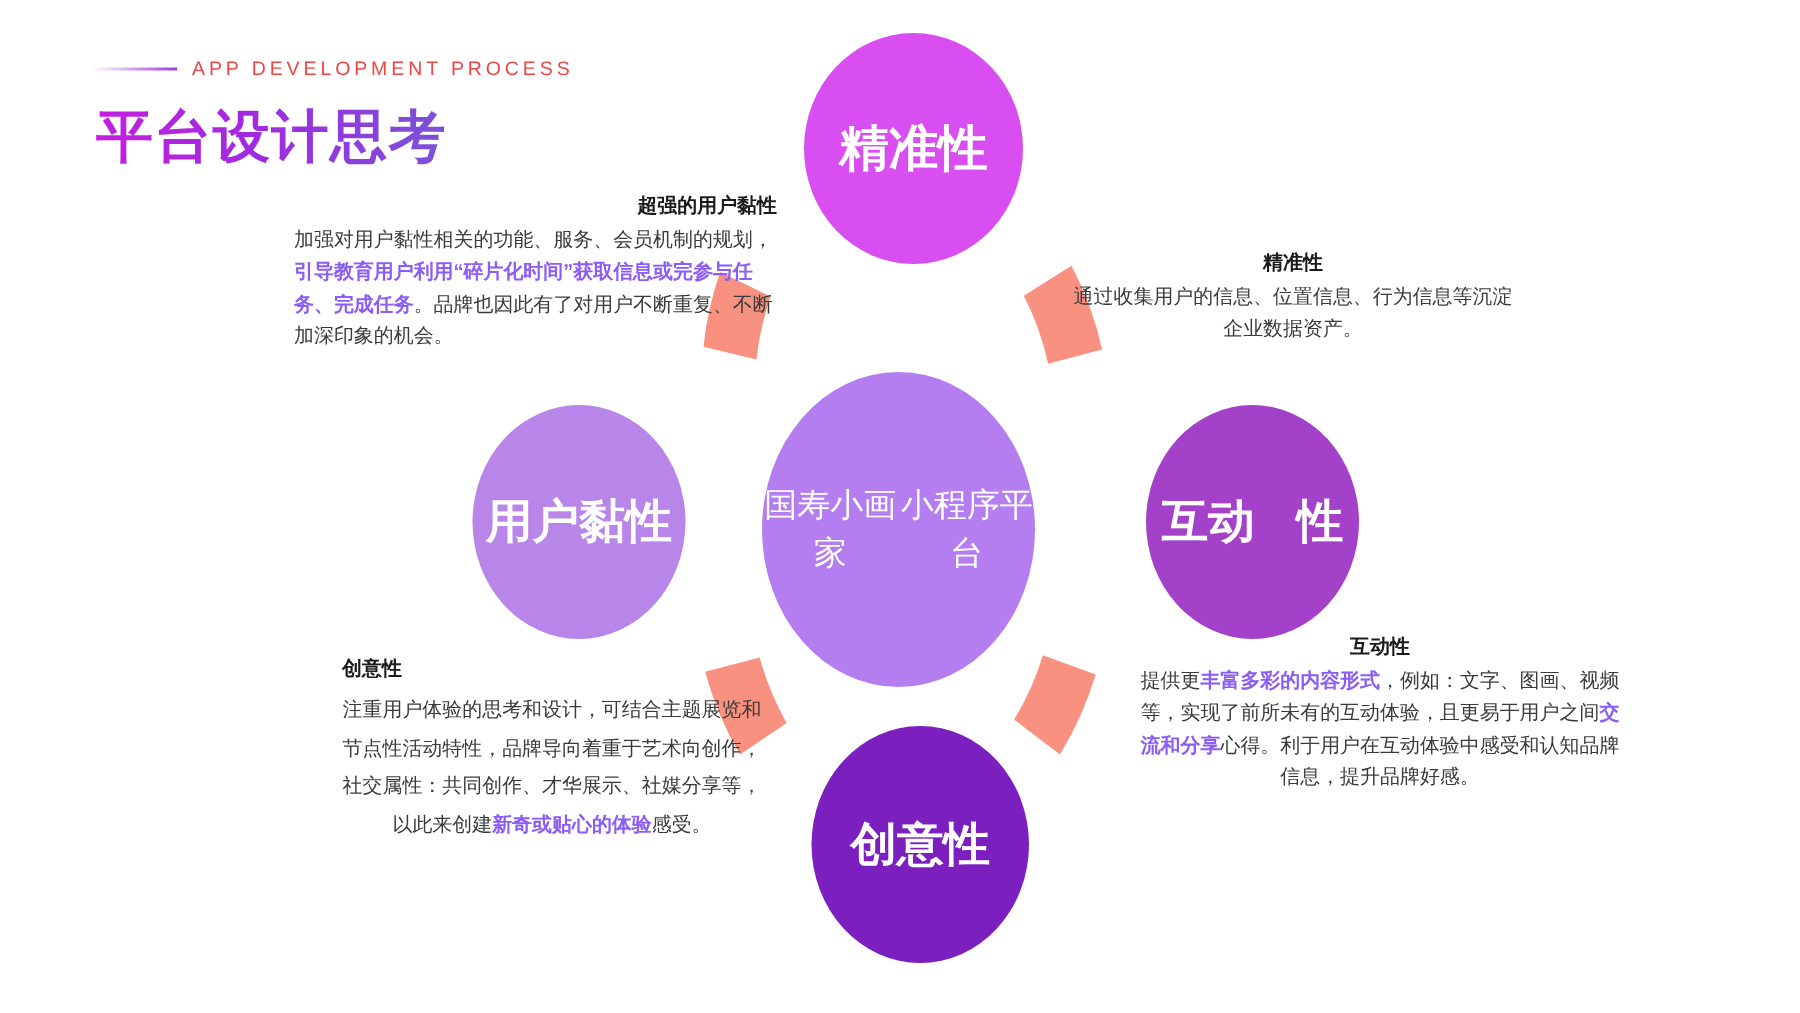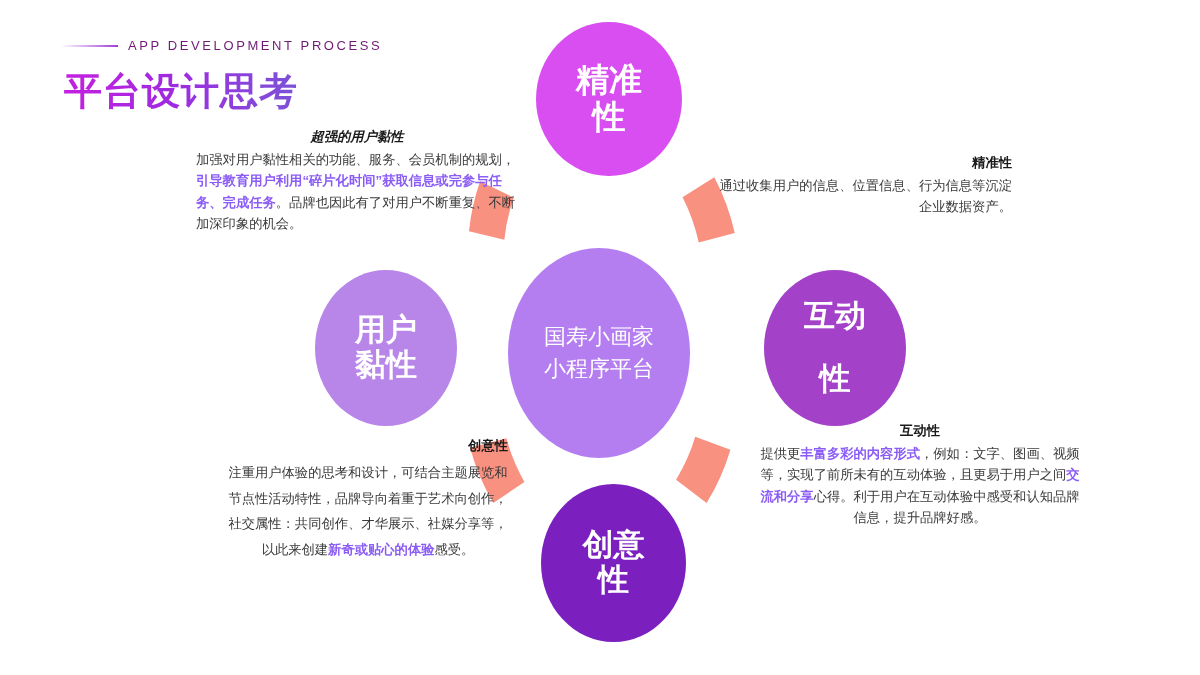--- a/index.html
+++ b/index.html
@@ -31,21 +31,21 @@
     gap: 10px;
   }
   #kicker-line {
     width: 56px;
     height: 2px;
     background: linear-gradient(to right, rgba(160,60,220,0.02), #a03cdc);
   }
   #kicker-text {
     font-size: 13px;
     letter-spacing: 2.6px;
-    color: #701a75;
+    color: #ef4444;
     font-weight: 400;
     white-space: nowrap;
   }
   #page-title {
     position: absolute;
     left: 64px;
     top: 66px;
     font-size: 38px;
     font-weight: bold;
     letter-spacing: 1px;
@@ -68,21 +68,21 @@
     position: absolute;
     left: 0; top: 0;
     width: 1200px;
     height: 675px;
   }
 
   .node {
     position: absolute;
     border-radius: 50%;
     display: flex;
-    flex-direction: column;
+    flex-direction: row;
     align-items: center;
     justify-content: center;
     color: #ffffff;
     font-weight: bold;
     text-align: center;
     line-height: 1.12;
     z-index: 3;
   }
   .node span { display: block; }
 
@@ -143,45 +143,45 @@
     color: #8b5cf6;
     font-weight: bold;
   }
 
   #block-stickiness {
     left: 196px;
     top: 126px;
     width: 322px;
     text-align: left;
   }
-  #block-stickiness .heading { text-align: center; font-style: italic; }
+  #block-stickiness .heading { text-align: right; }
 
   #block-precision {
     left: 712px;
-    top: 152px;
+    top: 164px;
     width: 300px;
-    text-align: right;
+    text-align: center;
   }
 
   #block-interaction {
     left: 754px;
     top: 420px;
     width: 332px;
     text-align: center;
   }
 
   #block-creative {
     left: 228px;
     top: 437px;
     width: 280px;
     text-align: center;
     line-height: 1.95;
   }
   #block-creative .heading {
-    text-align: right;
+    text-align: left;
     line-height: 1.4;
     margin-bottom: 4px;
   }
 </style>
 </head>
 <body>
 
 <div id="header">
   <div id="kicker-row">
     <div id="kicker-line"></div>

